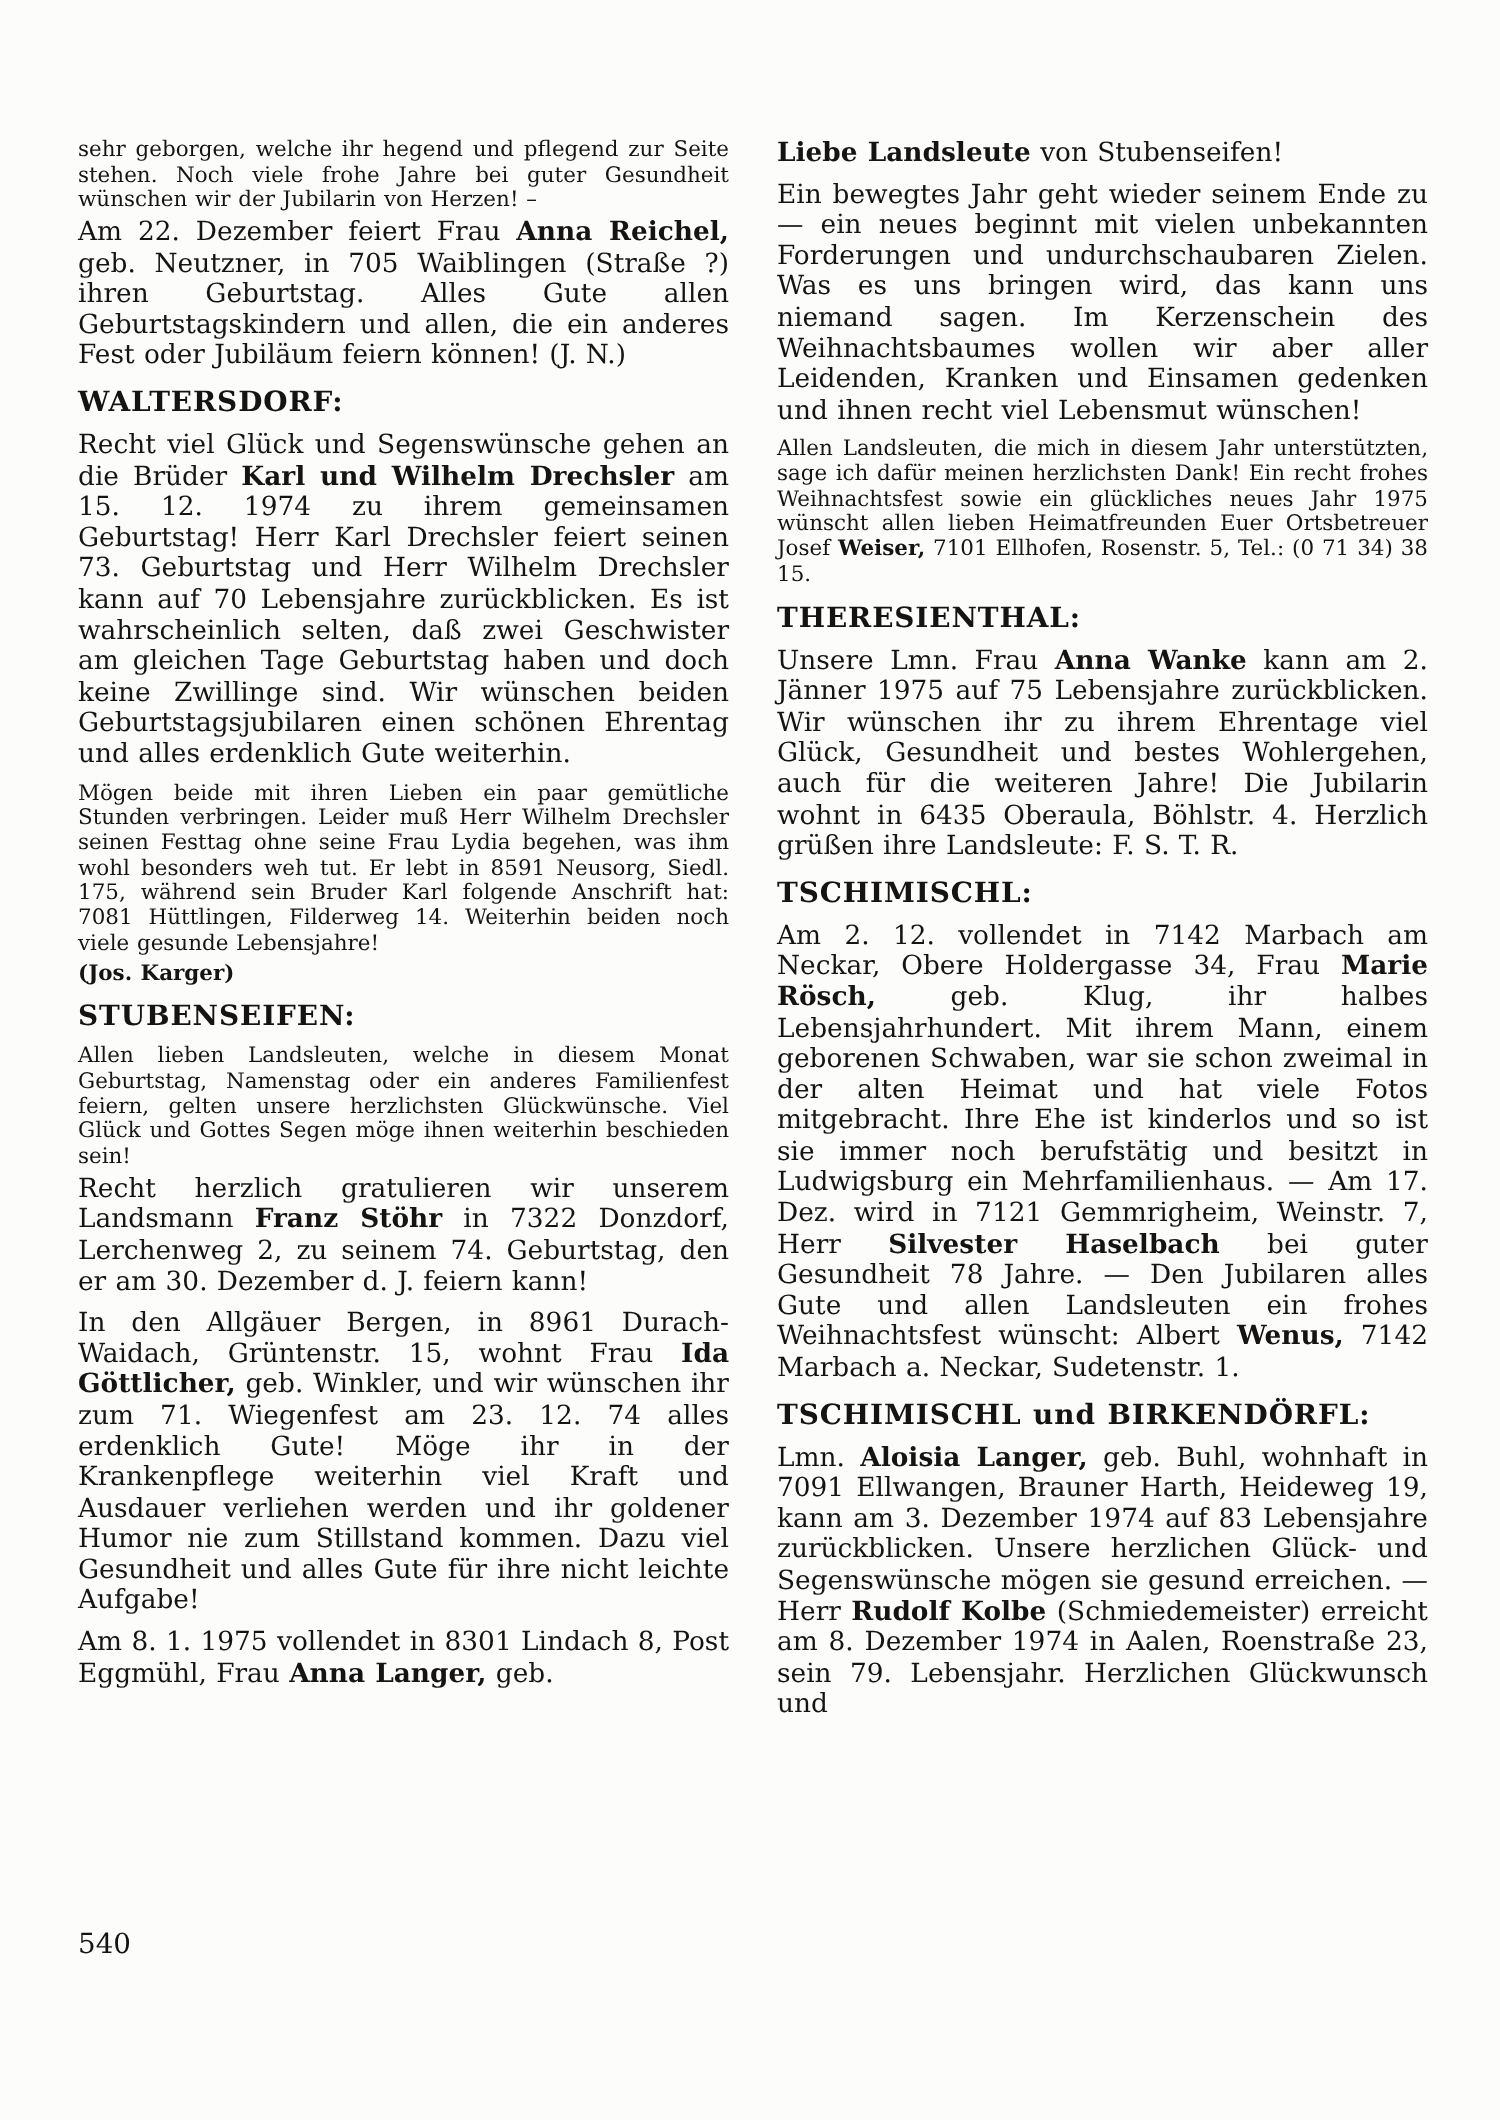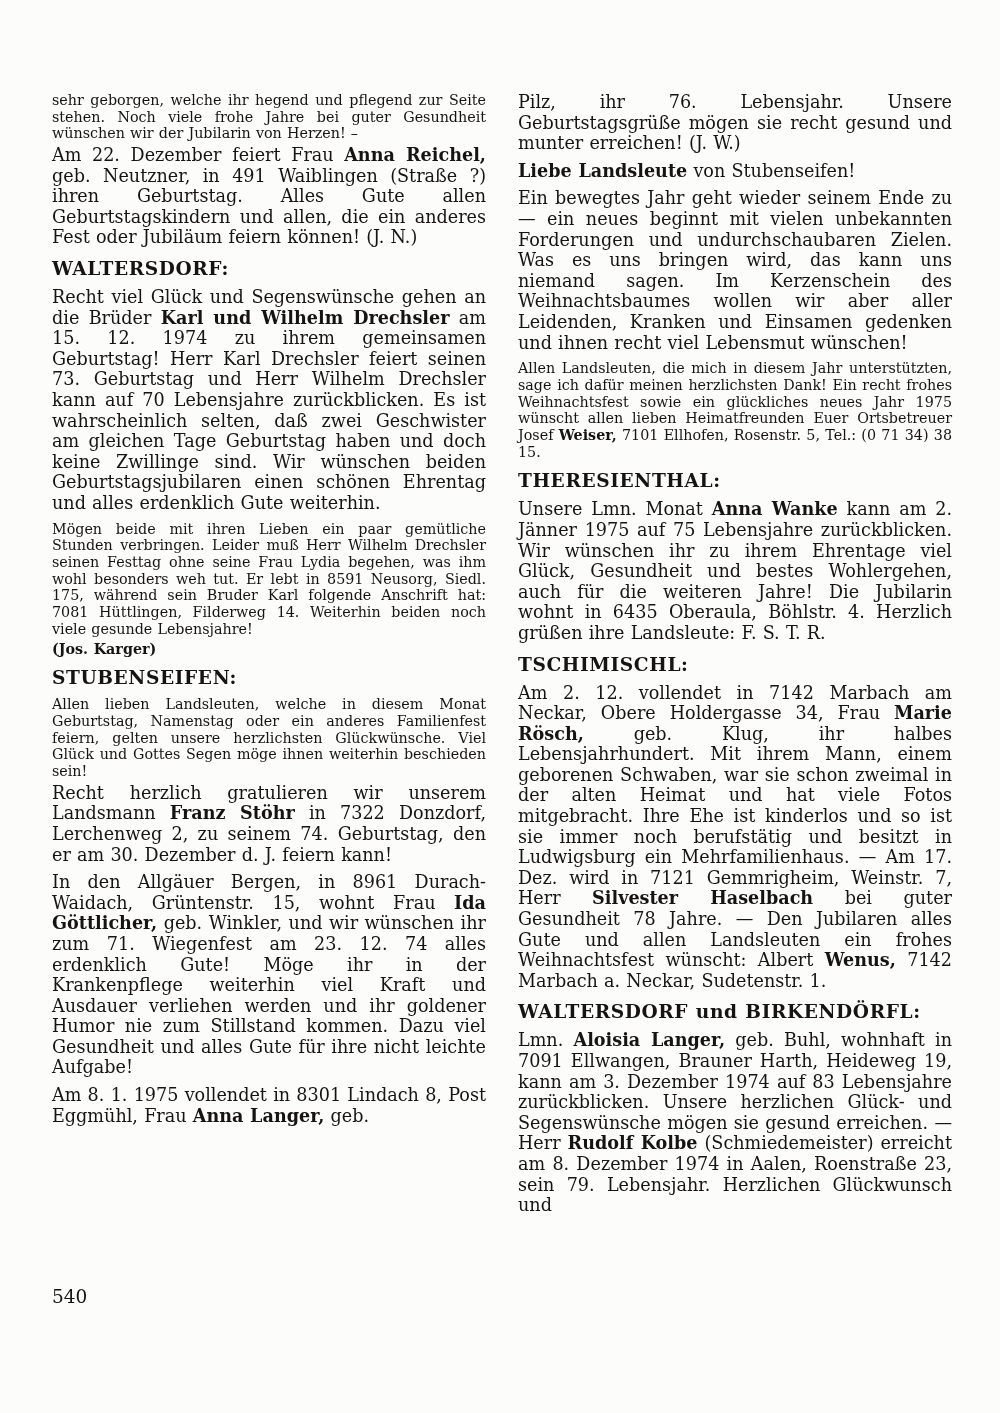--- a/index.html
+++ b/index.html
@@ -67,38 +67,37 @@
     line-height: 22px;
   }
 </style>
 </head>
 <body>
 
 <div class="page">
   <div class="columns">
     <div class="col">
         <div class="blk small"><span>sehr geborgen, welche ihr hegend und pflegend zur Seite stehen. Noch viele frohe Jahre bei guter Gesundheit wünschen wir der Jubilarin von Herzen! –</span></div>
-        <div class="blk body"><span>Am 22. Dezember feiert Frau </span><b>Anna Reichel,</b><span> geb. Neutzner, in 491 Waiblingen (Straße ?) ihren Geburtstag. Alles Gute allen Geburtstagskindern und allen, die ein anderes Fest oder Jubiläum feiern können! (J. N.)</span></div>
+        <div class="blk body"><span>Am 22. Dezember feiert Frau </span><b>Anna Reichel,</b><span> geb. Neutzner, in 705 Waiblingen (Straße ?) ihren Geburtstag. Alles Gute allen Geburtstagskindern und allen, die ein anderes Fest oder Jubiläum feiern können! (J. N.)</span></div>
         <div class="blk heading"><b>WALTERSDORF:</b></div>
         <div class="blk body"><span>Recht viel Glück und Segenswünsche gehen an die Brüder </span><b>Karl und Wilhelm Drechsler</b><span> am 15. 12. 1974 zu ihrem gemeinsamen Geburtstag! Herr Karl Drechsler feiert seinen 73. Geburtstag und Herr Wilhelm Drechsler kann auf 70 Lebensjahre zurückblicken. Es ist wahrscheinlich selten, daß zwei Geschwister am gleichen Tage Geburtstag haben und doch keine Zwillinge sind. Wir wünschen beiden Geburtstagsjubilaren einen schönen Ehrentag und alles erdenklich Gute weiterhin.</span></div>
         <div class="blk small"><span>Mögen beide mit ihren Lieben ein paar gemütliche Stunden verbringen. Leider muß Herr Wilhelm Drechsler seinen Festtag ohne seine Frau Lydia begehen, was ihm wohl besonders weh tut. Er lebt in 8591 Neusorg, Siedl. 175, während sein Bruder Karl folgende Anschrift hat: 7081 Hüttlingen, Filderweg 14. Weiterhin beiden noch viele gesunde Lebensjahre!</span></div>
         <div class="blk signature"><b>(Jos. Karger)</b></div>
         <div class="blk heading"><b>STUBENSEIFEN:</b></div>
         <div class="blk small"><span>Allen lieben Landsleuten, welche in diesem Monat Geburtstag, Namenstag oder ein anderes Familienfest feiern, gelten unsere herzlichsten Glückwünsche. Viel Glück und Gottes Segen möge ihnen weiterhin beschieden sein!</span></div>
         <div class="blk body"><span>Recht herzlich gratulieren wir unserem Landsmann </span><b>Franz Stöhr</b><span> in 7322 Donzdorf, Lerchenweg 2, zu seinem 74. Geburtstag, den er am 30. Dezember d. J. feiern kann!</span></div>
         <div class="blk body"><span>In den Allgäuer Bergen, in 8961 Durach-Waidach, Grüntenstr. 15, wohnt Frau </span><b>Ida Göttlicher,</b><span> geb. Winkler, und wir wünschen ihr zum 71. Wiegenfest am 23. 12. 74 alles erdenklich Gute! Möge ihr in der Krankenpflege weiterhin viel Kraft und Ausdauer verliehen werden und ihr goldener Humor nie zum Stillstand kommen. Dazu viel Gesundheit und alles Gute für ihre nicht leichte Aufgabe!</span></div>
         <div class="blk body"><span>Am 8. 1. 1975 vollendet in 8301 Lindach 8, Post Eggmühl, Frau </span><b>Anna Langer,</b><span> geb.</span></div>
       </div>
     <div class="col">
-        <div class="blk body"><span>Pilz, ihr 76. Lebensjahr. Unsere Geburtstagsgrüße mögen sie recht gesund und munter erreichen! (J. W.)</span></div>
         <div class="blk body"><b>Liebe Landsleute</b><span> von Stubenseifen!</span></div>
         <div class="blk body"><span>Ein bewegtes Jahr geht wieder seinem Ende zu — ein neues beginnt mit vielen unbekannten Forderungen und undurchschaubaren Zielen. Was es uns bringen wird, das kann uns niemand sagen. Im Kerzenschein des Weihnachtsbaumes wollen wir aber aller Leidenden, Kranken und Einsamen gedenken und ihnen recht viel Lebensmut wünschen!</span></div>
         <div class="blk small"><span>Allen Landsleuten, die mich in diesem Jahr unterstützten, sage ich dafür meinen herzlichsten Dank! Ein recht frohes Weihnachtsfest sowie ein glückliches neues Jahr 1975 wünscht allen lieben Heimatfreunden Euer Ortsbetreuer Josef </span><b>Weiser,</b><span> 7101 Ellhofen, Rosenstr. 5, Tel.: (0 71 34) 38 15.</span></div>
         <div class="blk heading"><b>THERESIENTHAL:</b></div>
-        <div class="blk body"><span>Unsere Lmn. Monat </span><b>Anna Wanke</b><span> kann am 2. Jänner 1975 auf 75 Lebensjahre zurückblicken. Wir wünschen ihr zu ihrem Ehrentage viel Glück, Gesundheit und bestes Wohlergehen, auch für die weiteren Jahre! Die Jubilarin wohnt in 6435 Oberaula, Böhlstr. 4. Herzlich grüßen ihre Landsleute: F. S. T. R.</span></div>
+        <div class="blk body"><span>Unsere Lmn. Frau </span><b>Anna Wanke</b><span> kann am 2. Jänner 1975 auf 75 Lebensjahre zurückblicken. Wir wünschen ihr zu ihrem Ehrentage viel Glück, Gesundheit und bestes Wohlergehen, auch für die weiteren Jahre! Die Jubilarin wohnt in 6435 Oberaula, Böhlstr. 4. Herzlich grüßen ihre Landsleute: F. S. T. R.</span></div>
         <div class="blk heading"><b>TSCHIMISCHL:</b></div>
         <div class="blk body"><span>Am 2. 12. vollendet in 7142 Marbach am Neckar, Obere Holdergasse 34, Frau </span><b>Marie Rösch,</b><span> geb. Klug, ihr halbes Lebensjahrhundert. Mit ihrem Mann, einem geborenen Schwaben, war sie schon zweimal in der alten Heimat und hat viele Fotos mitgebracht. Ihre Ehe ist kinderlos und so ist sie immer noch berufstätig und besitzt in Ludwigsburg ein Mehrfamilienhaus. — Am 17. Dez. wird in 7121 Gemmrigheim, Weinstr. 7, Herr </span><b>Silvester Haselbach</b><span> bei guter Gesundheit 78 Jahre. — Den Jubilaren alles Gute und allen Landsleuten ein frohes Weihnachtsfest wünscht: Albert </span><b>Wenus,</b><span> 7142 Marbach a. Neckar, Sudetenstr. 1.</span></div>
-        <div class="blk heading"><b>WALTERSDORF und BIRKENDÖRFL:</b></div>
+        <div class="blk heading"><b>TSCHIMISCHL und BIRKENDÖRFL:</b></div>
         <div class="blk body"><span>Lmn. </span><b>Aloisia Langer,</b><span> geb. Buhl, wohnhaft in 7091 Ellwangen, Brauner Harth, Heideweg 19, kann am 3. Dezember 1974 auf 83 Lebensjahre zurückblicken. Unsere herzlichen Glück- und Segenswünsche mögen sie gesund erreichen. — Herr </span><b>Rudolf Kolbe</b><span> (Schmiedemeister) erreicht am 8. Dezember 1974 in Aalen, Roenstraße 23, sein 79. Lebensjahr. Herzlichen Glückwunsch und</span></div>
       </div>
   </div>
   <div class="page-number">540</div>
 </div>
 
 </body></html>

